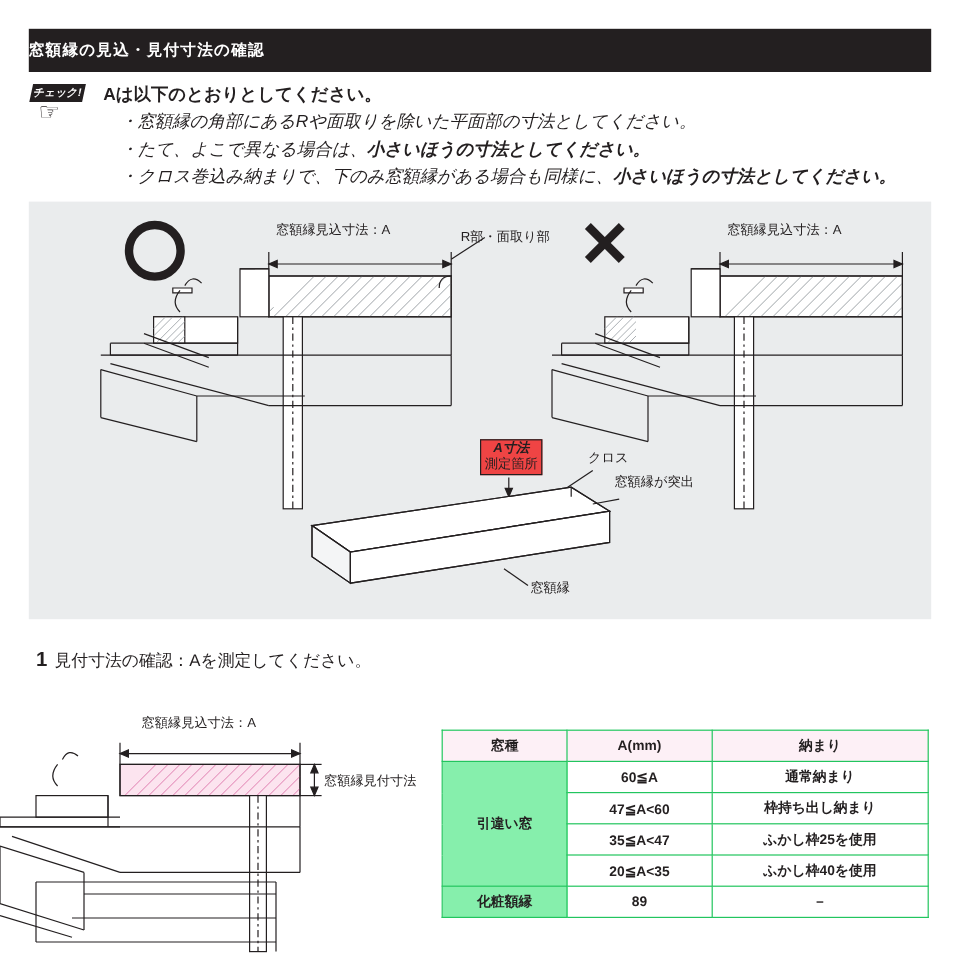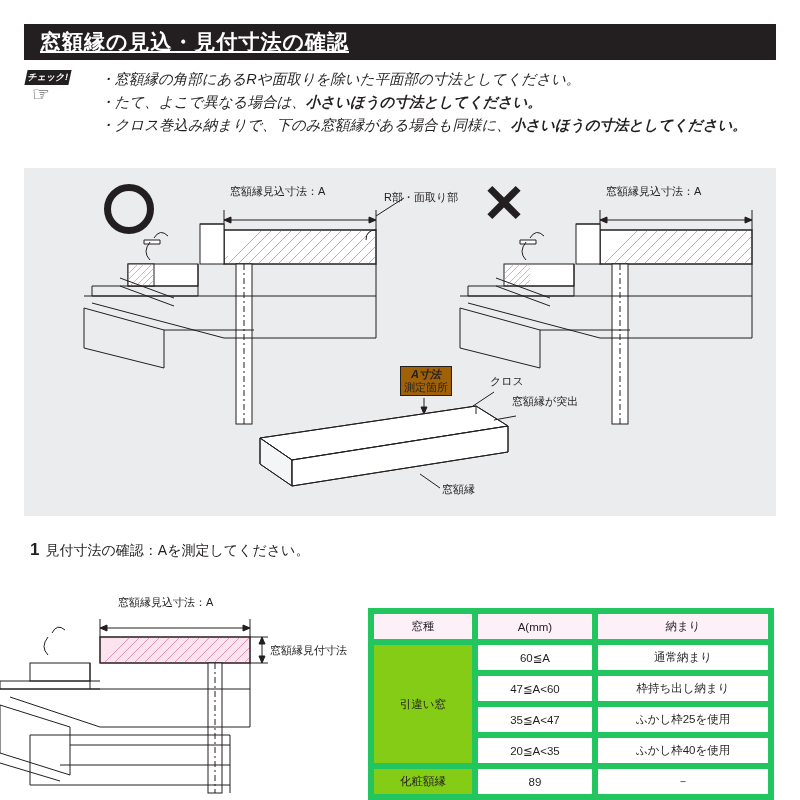--- a/index.html
+++ b/index.html
@@ -13,23 +13,21 @@
   }
   .page{position:absolute;inset:0;}
 
   
   .header-bar{
     position:absolute;left:24px;top:24px;width:752px;height:36px;
     background:#231f20;
     display:flex;align-items:center;
   }
   .header-bar .title{
-    color:#ffffff;font-size:21px;font-weight:bold;letter-spacing:1px;
-    padding-left:16px;
-    text-decoration:underline;
+    color:#ffffff;font-size:13px;font-weight:bold;letter-spacing:1px;
   }
 
   
   .check-badge{
     position:absolute;left:26px;top:70px;width:54px;height:40px;
   }
   .check-badge .flag{
     position:absolute;left:0;top:0;width:44px;height:15px;
     background:#231f20;color:#fff;font-size:9px;font-weight:bold;
     display:flex;align-items:center;justify-content:center;
@@ -63,46 +61,46 @@
     position:absolute;left:484px;top:182px;width:40px;height:40px;
   }
   .mark-cross:before,.mark-cross:after{
     content:"";position:absolute;left:0;top:17px;width:40px;height:7px;background:#231f20;
   }
   .mark-cross:before{transform:rotate(45deg);}
   .mark-cross:after{transform:rotate(-45deg);}
 
   
   .lbl{position:absolute;font-size:11px;color:#231f20;white-space:nowrap;}
-  .lbl.box{border:1px solid #231f20;background:#a16207;padding:1px 3px;}
+  .lbl.box{border:1px solid #231f20;background:#ef4444;padding:1px 3px;}
 
   
   .sec1-title{
     position:absolute;left:30px;top:540px;font-size:14px;color:#231f20;
   }
   .sec-num{font-size:17px;font-weight:bold;margin-right:6px;}
   .sec2-title{
     position:absolute;left:370px;top:540px;font-size:14px;color:#231f20;
   }
   .sec3-title{
     position:absolute;left:370px;top:577px;font-size:14px;color:#231f20;
   }
 
   
   .tbl{
     position:absolute;left:368px;top:608px;width:406px;
     border-collapse:collapse;font-size:11.5px;
   }
   .tbl th,.tbl td{
-    border:6px solid #22c55e;
-    text-align:center;padding:4px 2px;color:#231f20;font-weight:normal;
+    border:1px solid #22c55e;
+    text-align:center;padding:4px 2px;color:#231f20;font-weight:bold;
     height:17px;
   }
   .tbl thead th{background:#fdf0f6;font-size:11.5px;}
-  .tbl td.rowhead{background:#84cc16;text-align:center;}
+  .tbl td.rowhead{background:#86efac;text-align:center;}
   .col-a{width:112px;}
   .col-b{width:170px;margin-left:20px;}
   .col-h{width:96px;}
 
   
   .bl-draw{position:absolute;left:0px;top:585px;width:350px;height:215px;}
 </style>
 </head>
 <body>
 
@@ -111,20 +109,21 @@
   <div class="header-bar">
     <div class="title">窓額縁の見込・見付寸法の確認</div>
   </div>
 
   <div class="check-badge">
     <div class="flag">チェック!</div>
     <div class="hand">☞</div>
   </div>
 
   <div class="intro">
+    <div class="l1"><span class="b">Aは以下のとおりとしてください。</span></div>
     <div class="l2">・窓額縁の角部にあるRや面取りを除いた平面部の寸法としてください。</div>
     <div class="l2"><span>・たて、よこで異なる場合は、</span><span class="b">小さいほうの寸法としてください。</span></div>
     <div class="l2"><span>・クロス巻込み納まりで、下のみ窓額縁がある場合も同様に、</span><span class="b">小さいほうの寸法としてください。</span></div>
   </div>
 
   <div class="gray-panel">
 
     <svg width="752" height="348" viewBox="0 0 752 348" style="position:absolute;left:0;top:0;">
       <g stroke="#231f20" fill="none" stroke-width="1">
 

